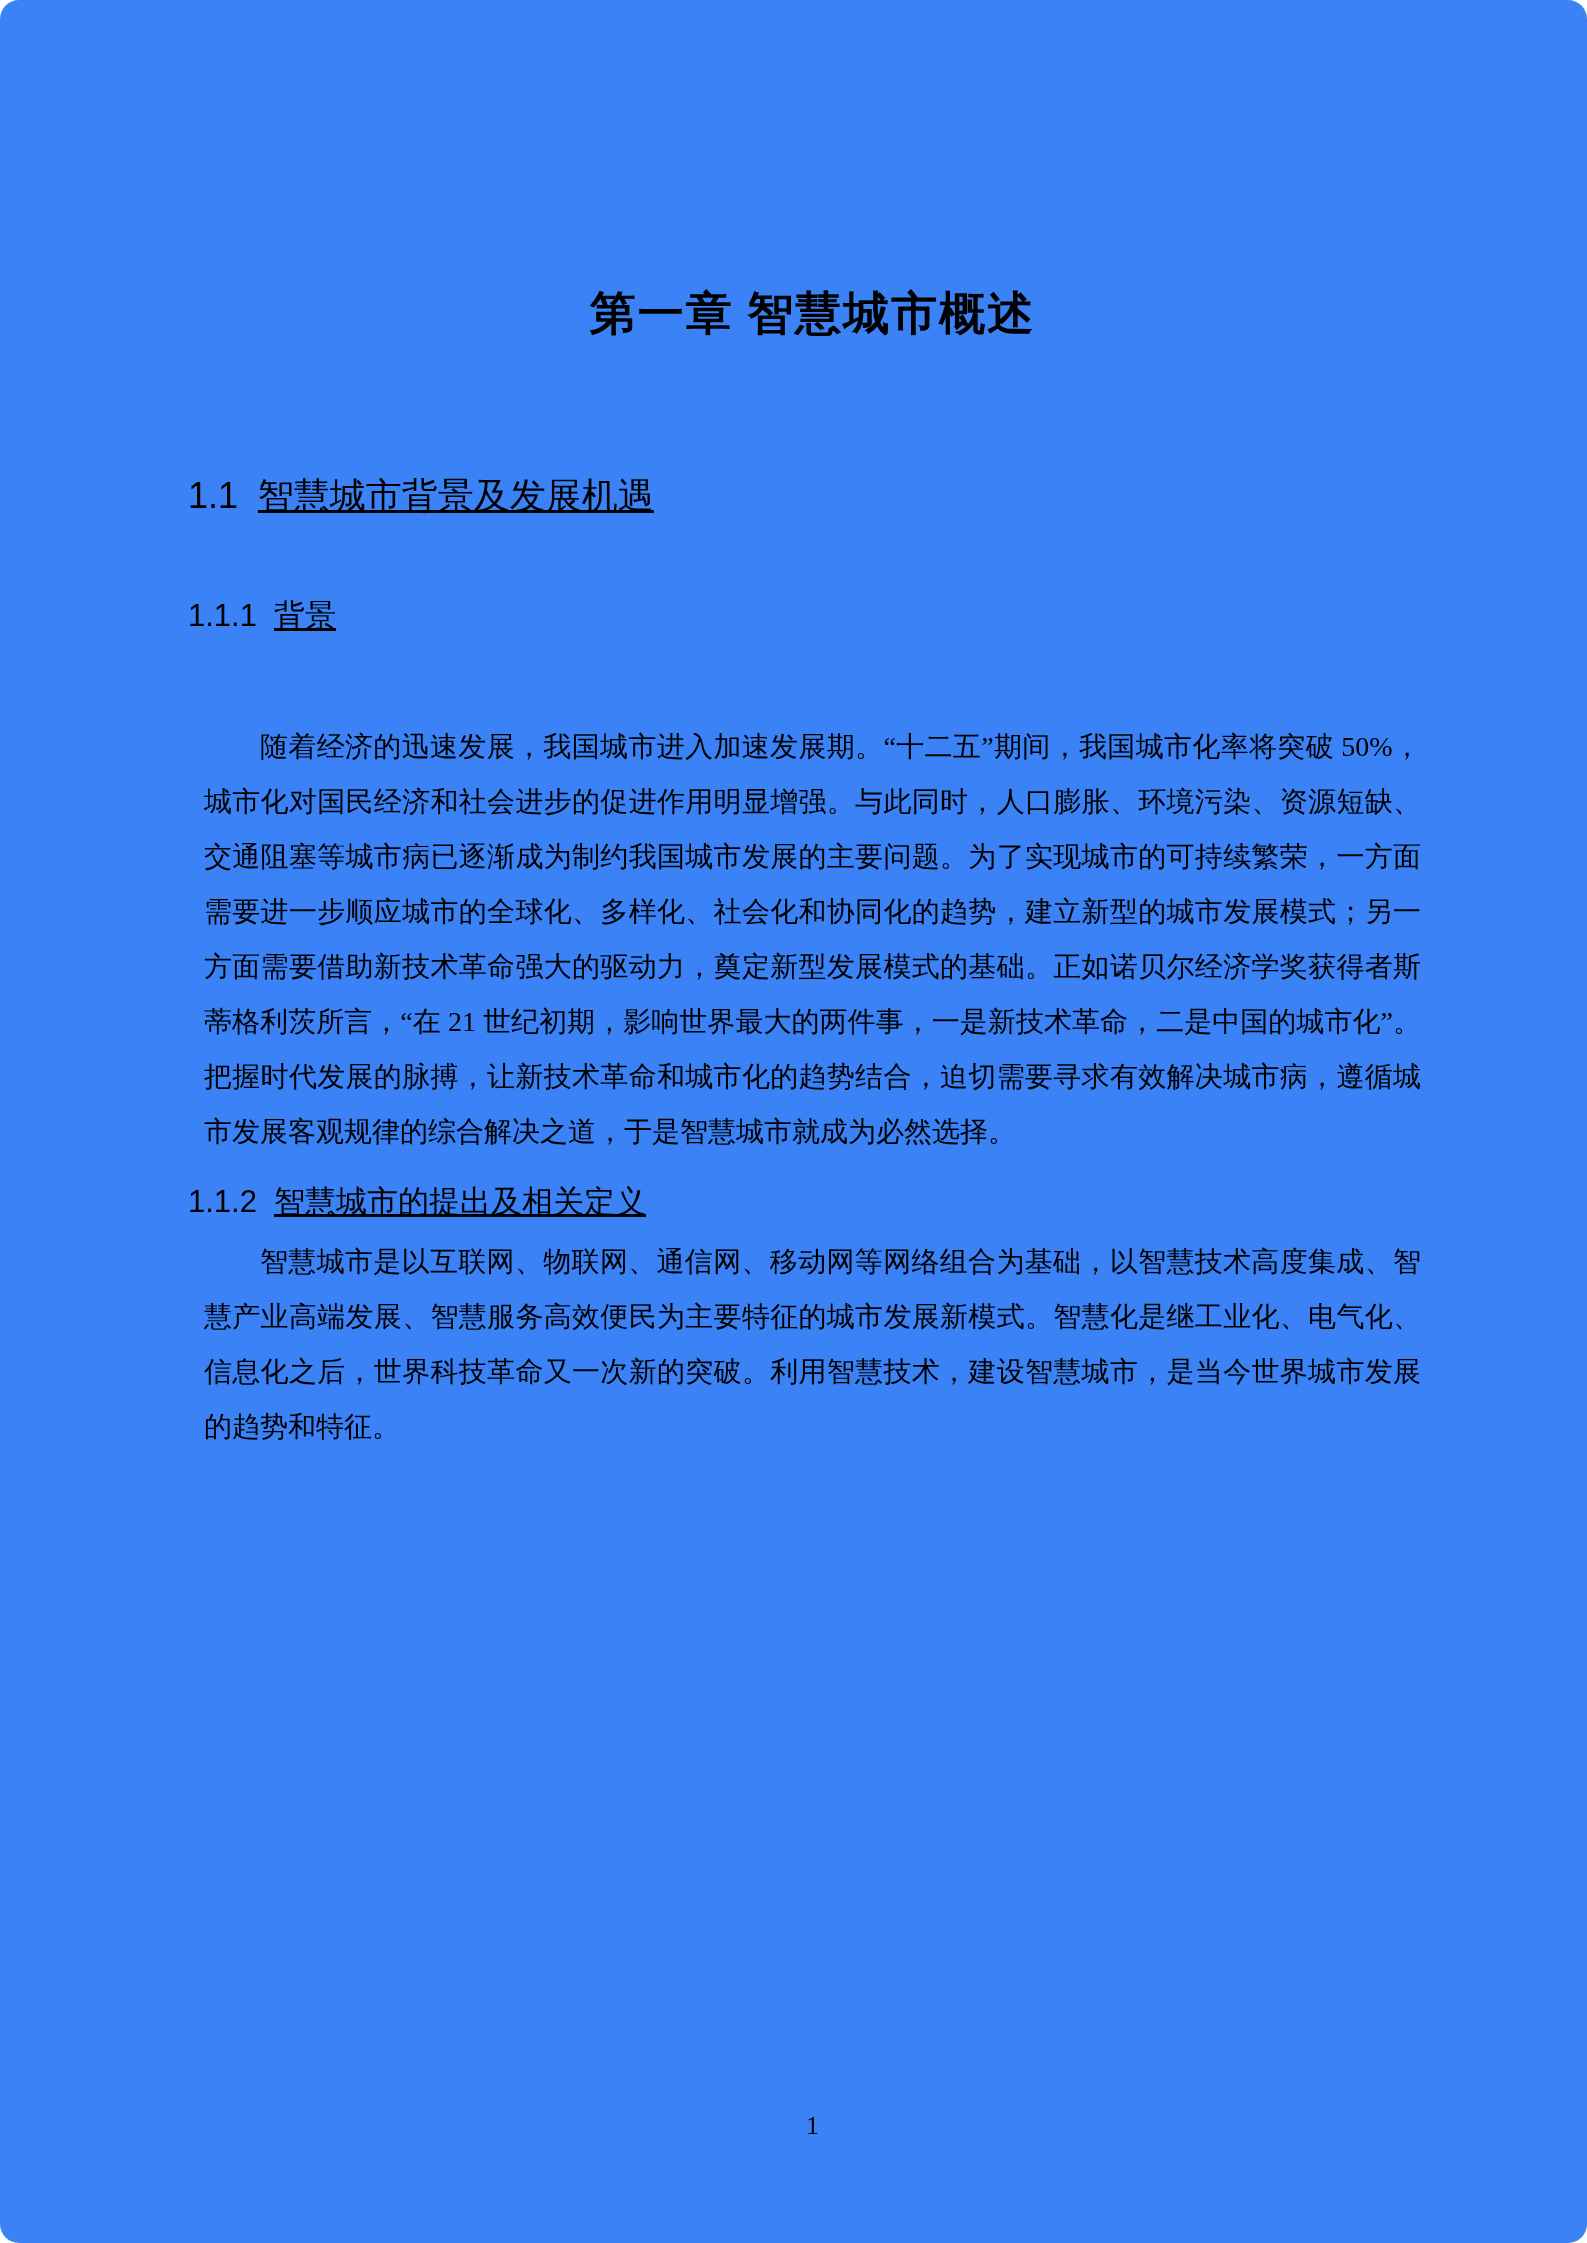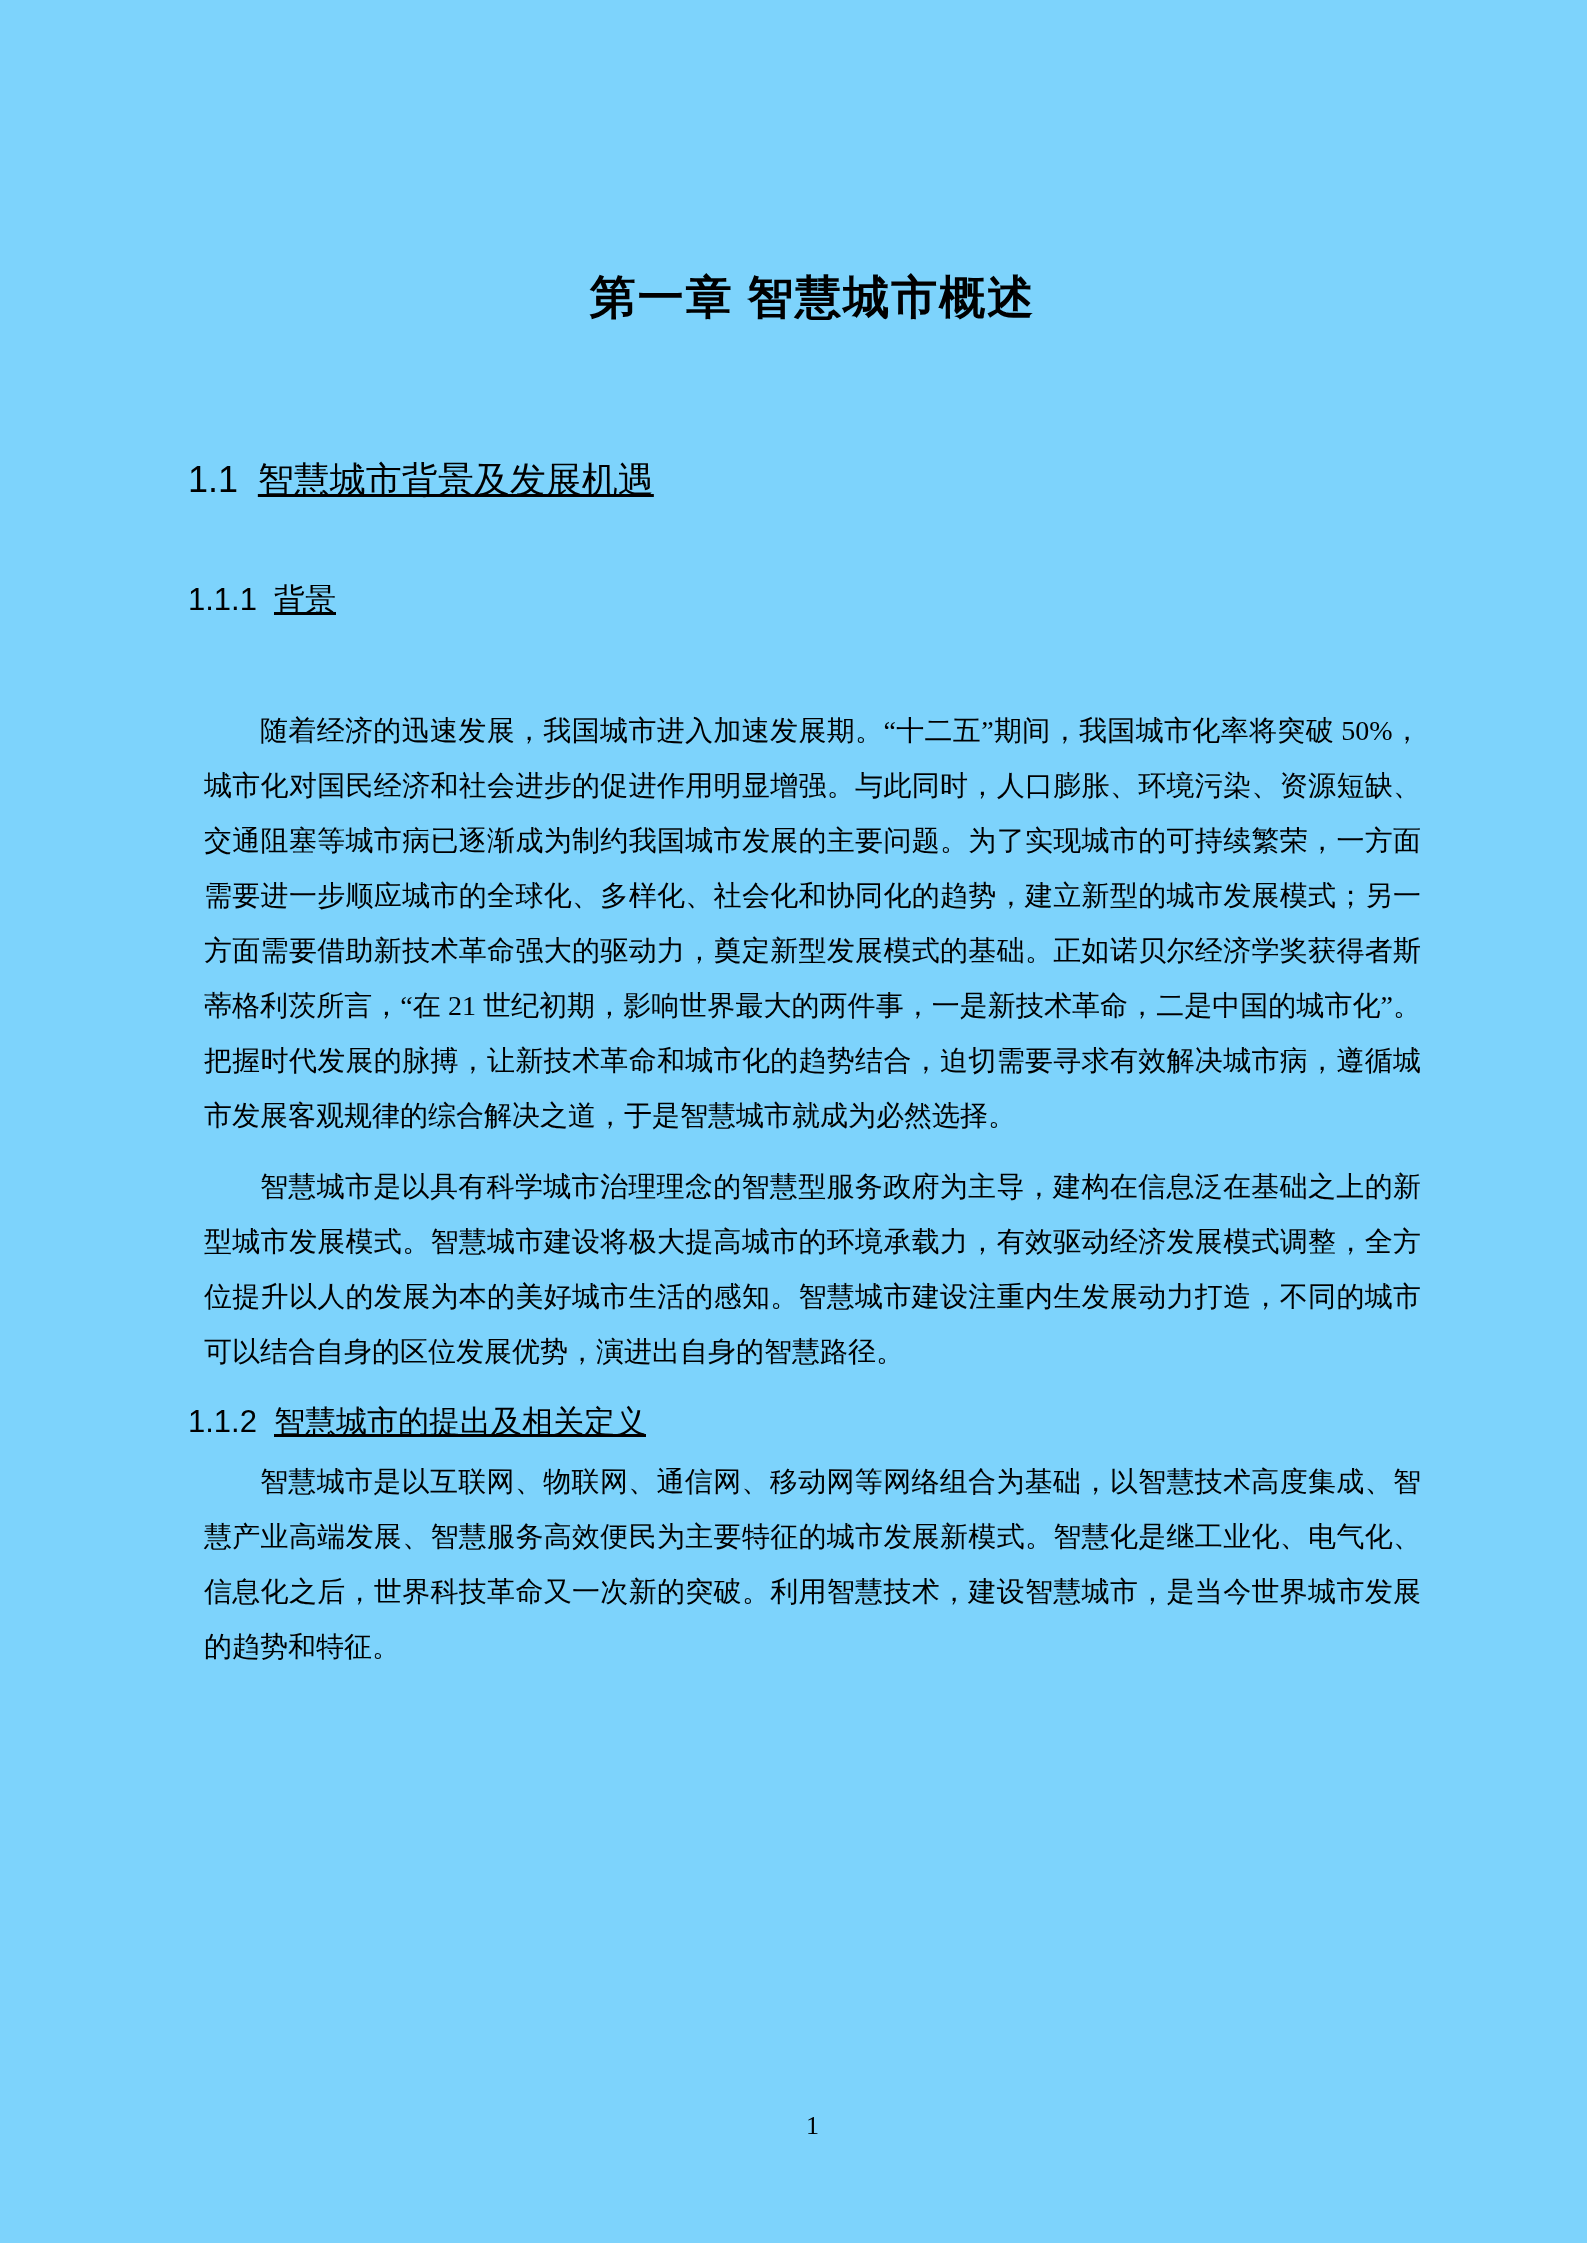--- a/index.html
+++ b/index.html
@@ -4,26 +4,27 @@
 <style>
   html, body {
     margin: 0;
     padding: 0;
     background: #ffffff;
   }
   .page {
     position: relative;
     width: 1587px;
     height: 2243px;
-    background: #7dd3fc;
+    background: #3b82f6;
     box-sizing: border-box;
-    padding: 0 150px 0 188px;
+    padding: 16px 150px 0 188px;
     overflow: hidden;
     color: #000000;
     font-family: "Liberation Serif", "DejaVu Serif", serif;
+    border-radius: 19px;
   }
   .chapter-title {
     margin: 0;
     padding-top: 268px;
     text-align: center;
     font-size: 46px;
     line-height: 60px;
     font-weight: bold;
     letter-spacing: 2px;
     font-family: "Liberation Serif", "DejaVu Serif", serif;
@@ -83,21 +84,20 @@
   <h2 class="section-heading">
     <span class="heading-number">1.1</span><span class="heading-text">智慧城市背景及发展机遇</span>
   </h2>
 
   <h3 class="subsection-heading">
     <span class="heading-number">1.1.1</span><span class="heading-text">背景</span>
   </h3>
 
   <p class="body-par first-after-heading-1">随着经济的迅速发展，我国城市进入加速发展期。“十二五”期间，我国城市化率将突破 50%，城市化对国民经济和社会进步的促进作用明显增强。与此同时，人口膨胀、环境污染、资源短缺、交通阻塞等城市病已逐渐成为制约我国城市发展的主要问题。为了实现城市的可持续繁荣，一方面需要进一步顺应城市的全球化、多样化、社会化和协同化的趋势，建立新型的城市发展模式；另一方面需要借助新技术革命强大的驱动力，奠定新型发展模式的基础。正如诺贝尔经济学奖获得者斯蒂格利茨所言，“在 21 世纪初期，影响世界最大的两件事，一是新技术革命，二是中国的城市化”。把握时代发展的脉搏，让新技术革命和城市化的趋势结合，迫切需要寻求有效解决城市病，遵循城市发展客观规律的综合解决之道，于是智慧城市就成为必然选择。</p>
 
-  <p class="body-par">智慧城市是以具有科学城市治理理念的智慧型服务政府为主导，建构在信息泛在基础之上的新型城市发展模式。智慧城市建设将极大提高城市的环境承载力，有效驱动经济发展模式调整，全方位提升以人的发展为本的美好城市生活的感知。智慧城市建设注重内生发展动力打造，不同的城市可以结合自身的区位发展优势，演进出自身的智慧路径。</p>
 
 
   <h3 class="subsection-heading second">
     <span class="heading-number">1.1.2</span><span class="heading-text">智慧城市的提出及相关定义</span>
   </h3>
 
 
   <p class="body-par spaced-before">智慧城市是以互联网、物联网、通信网、移动网等网络组合为基础，以智慧技术高度集成、智慧产业高端发展、智慧服务高效便民为主要特征的城市发展新模式。智慧化是继工业化、电气化、信息化之后，世界科技革命又一次新的突破。利用智慧技术，建设智慧城市，是当今世界城市发展的趋势和特征。</p>
 
   <div class="page-footer">1</div>

